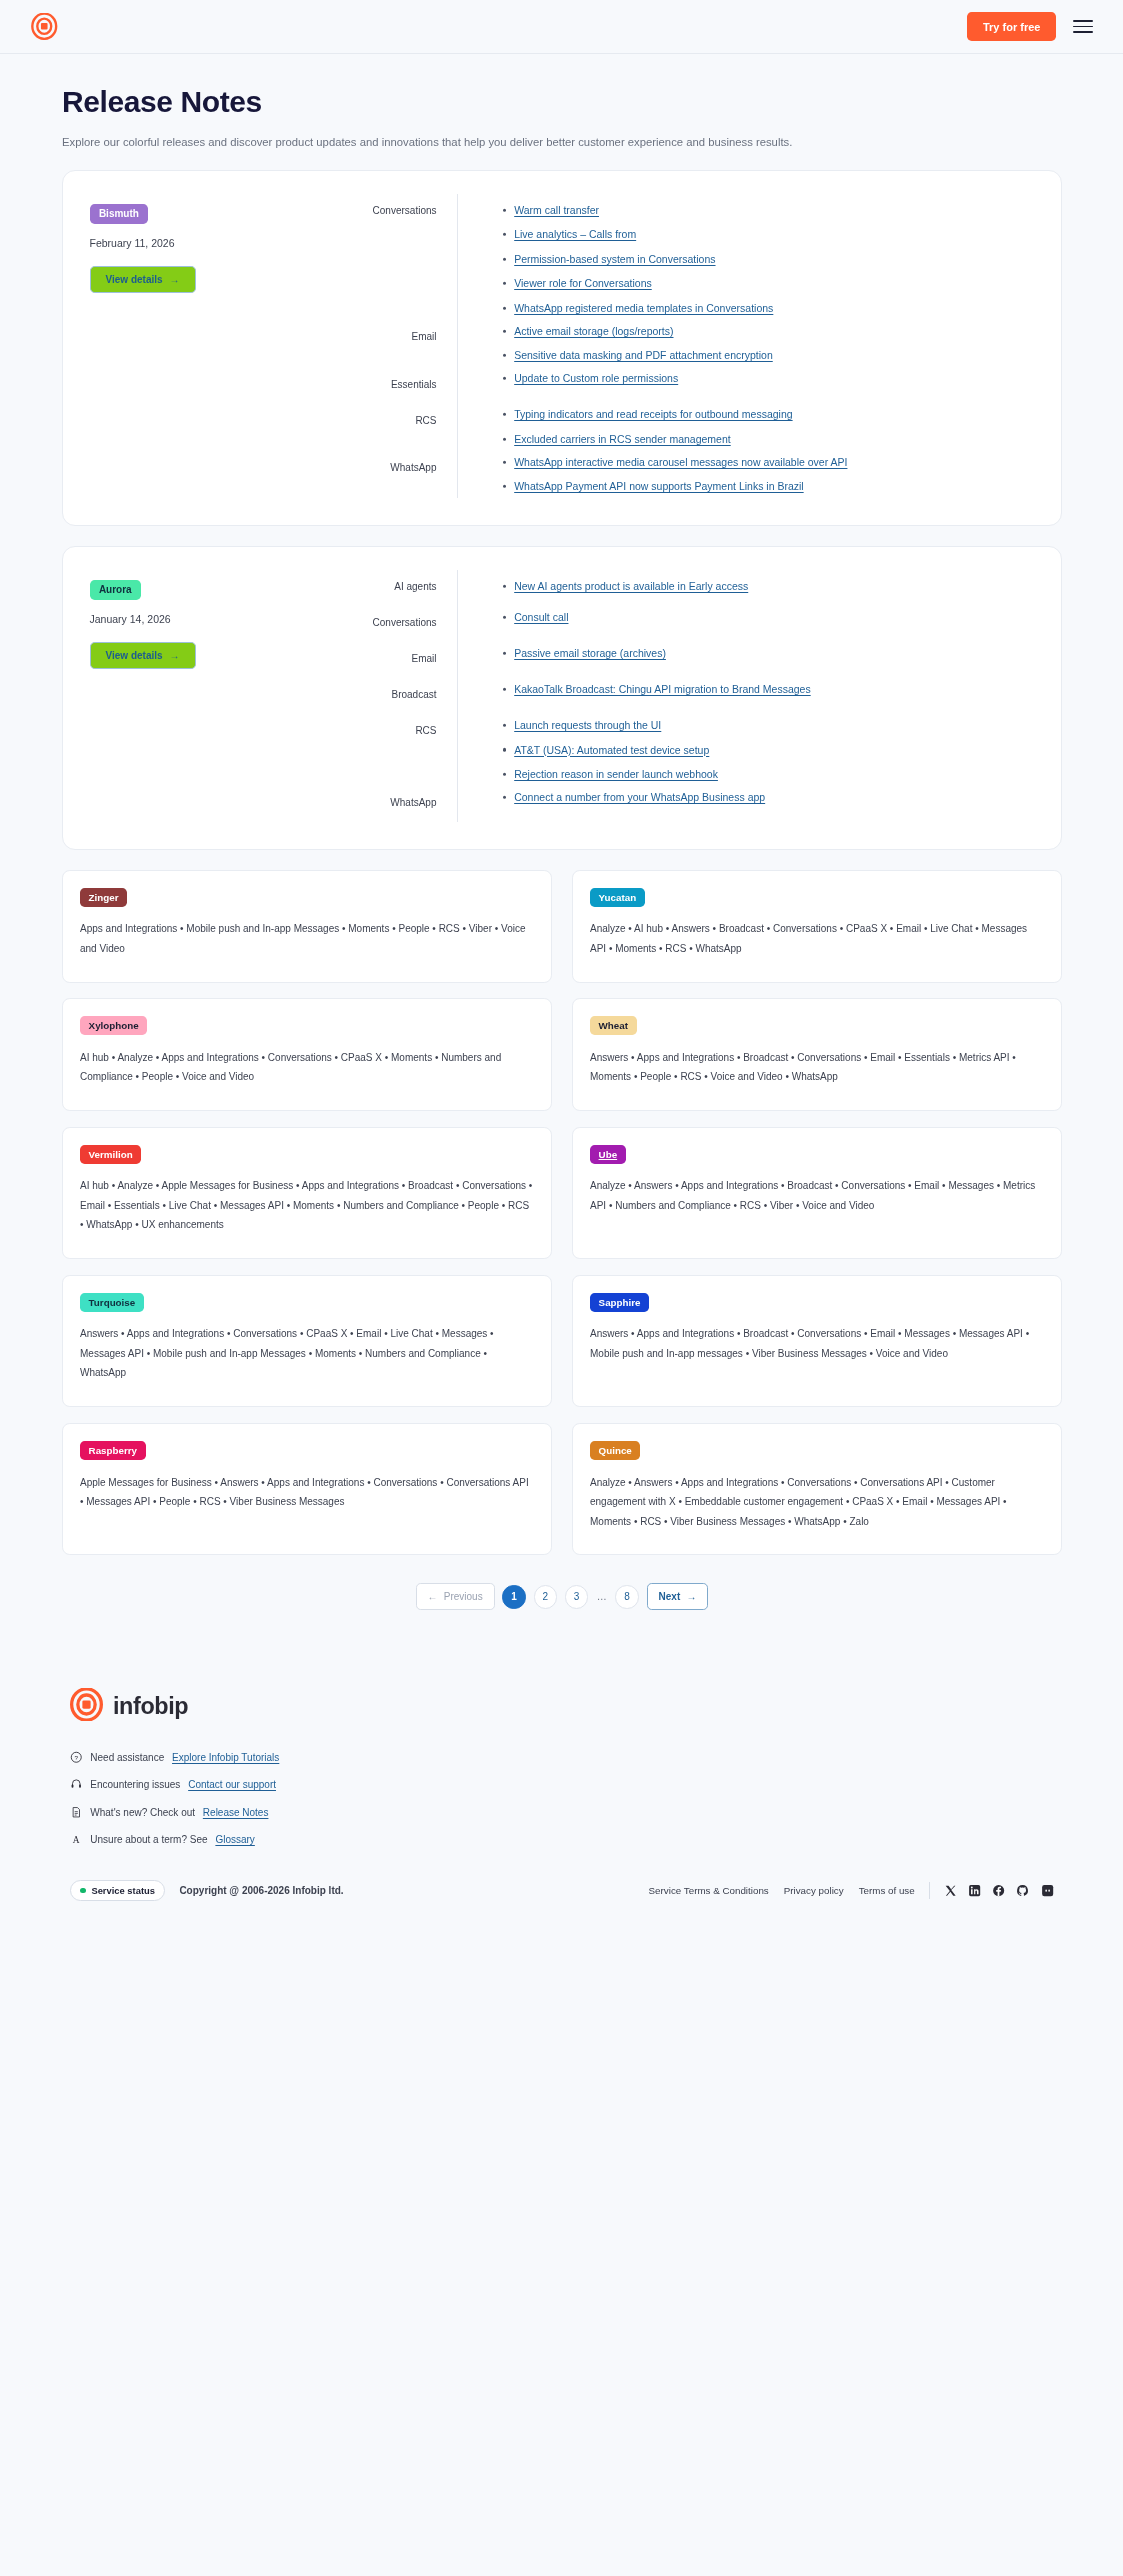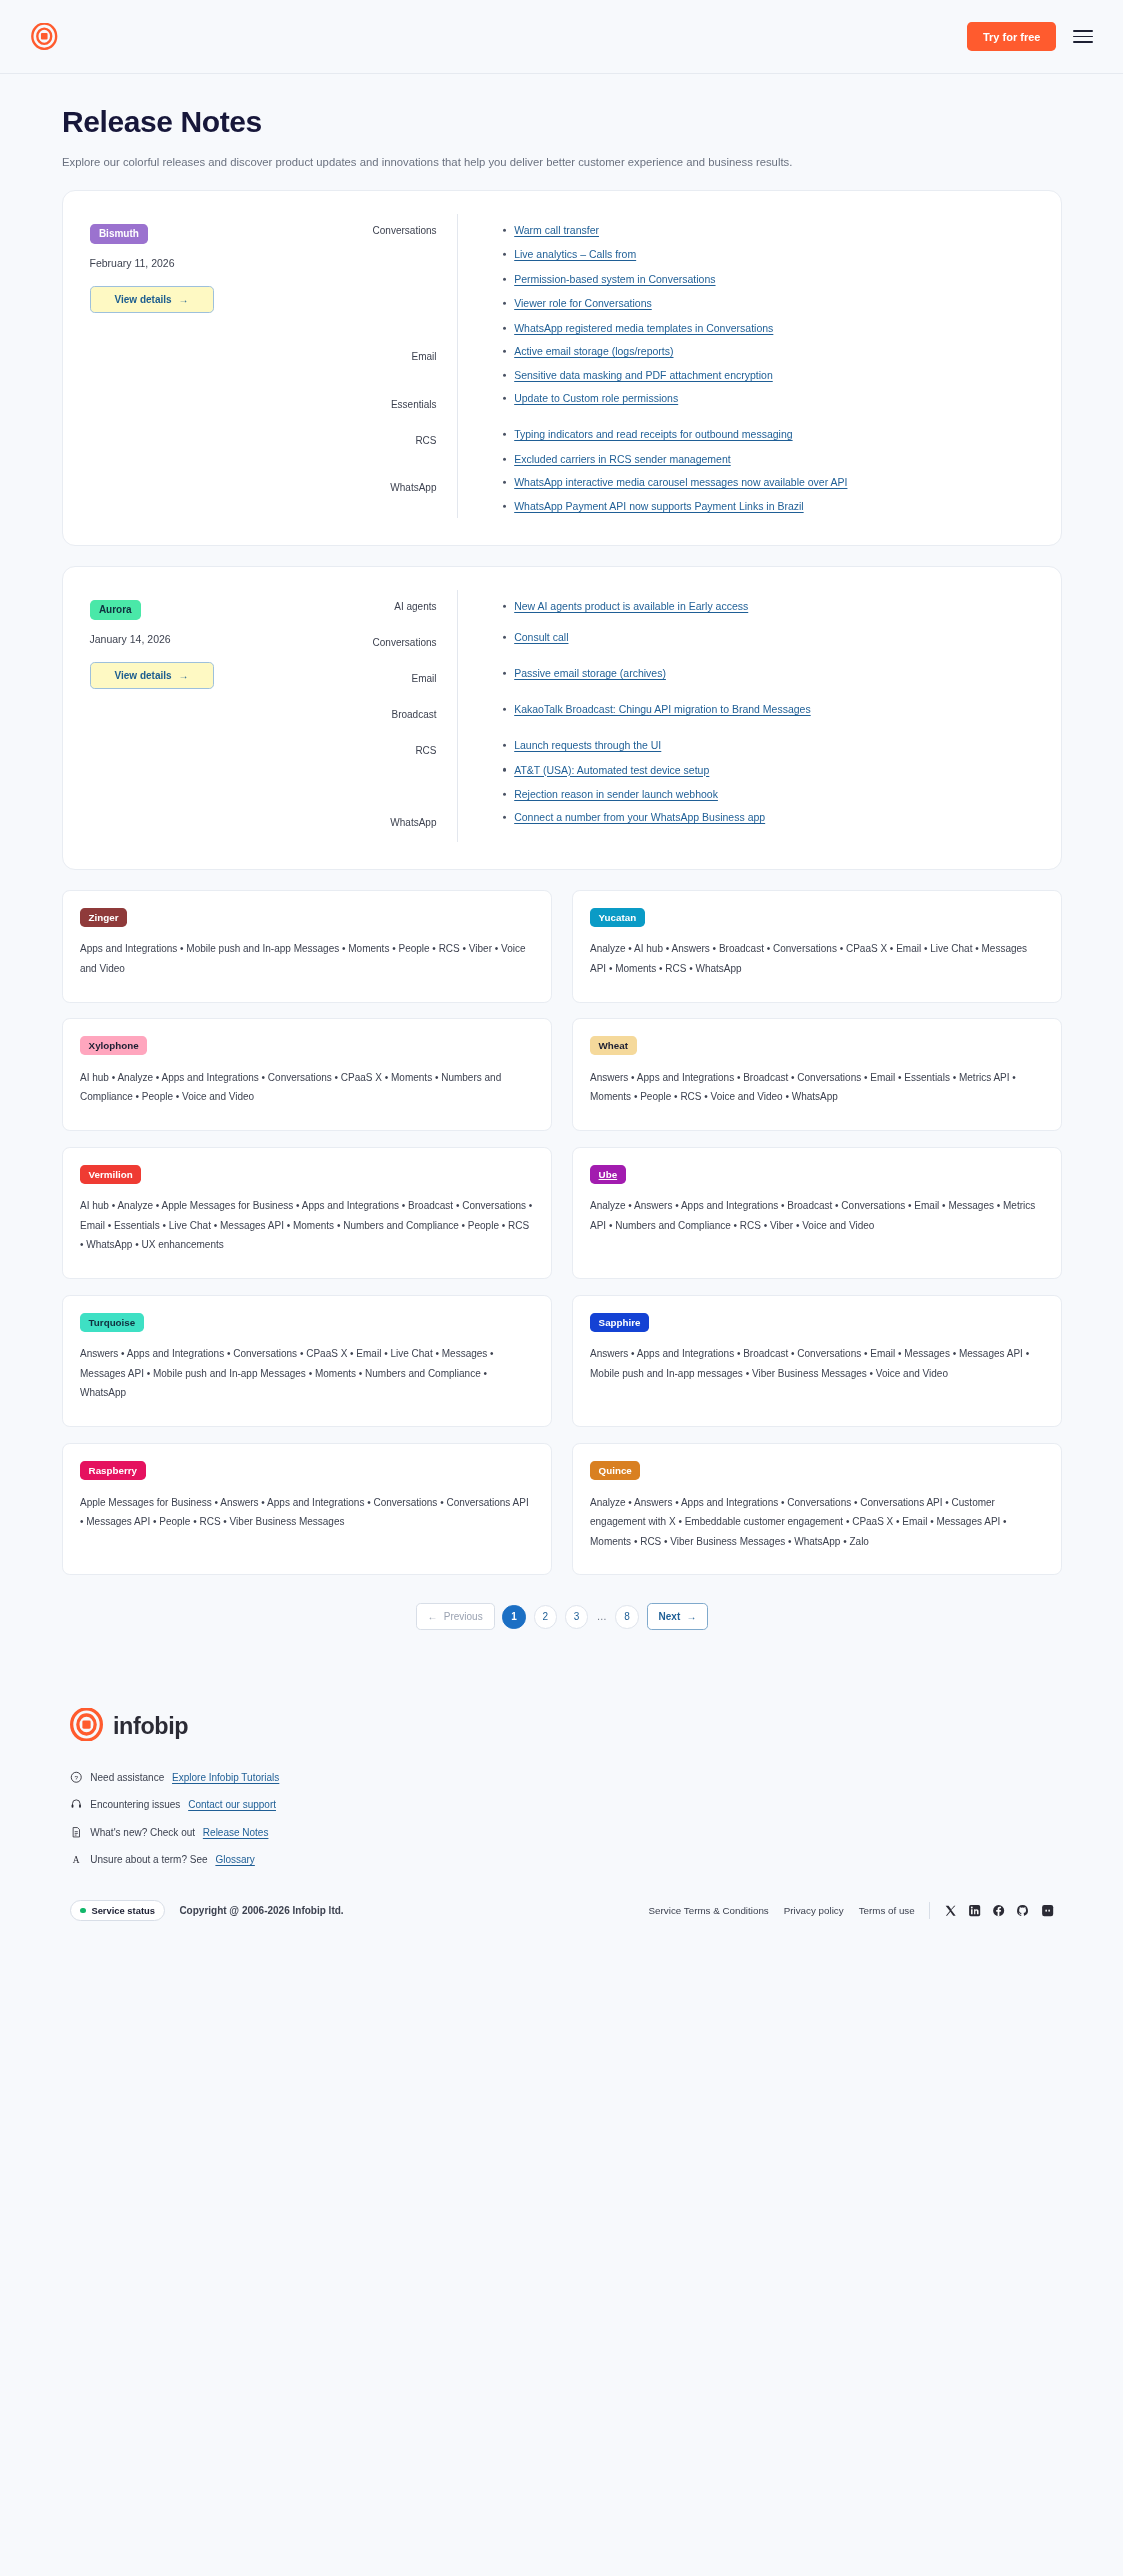--- a/index.html
+++ b/index.html
@@ -6,21 +6,21 @@
   html, body { width: 1124px; }
   body {
     font-family: "Liberation Sans", sans-serif;
     background: #f7f9fc;
     color: #1d2033;
     -webkit-font-smoothing: antialiased;
   }
 
   
   .site-header {
-    height: 74px;
+    height: 54px;
     background: #f7f9fc;
     border-bottom: 0.8px solid #e6eaf0;
     display: flex;
     align-items: center;
     padding: 0 31px;
   }
   .brand-mark { width: 26.5px; height: 26.5px; flex: 0 0 auto; }
   .header-spacer { flex: 1 1 auto; }
   .try-free-btn {
     background: #ff5b2e;
@@ -84,25 +84,25 @@
     color: #3d4250;
     margin-top: 13.3px;
   }
   .view-details {
     display: inline-flex;
     align-items: center;
     gap: 7px;
     margin-top: 17px;
     border: 0.8px solid #9dc0dc;
     border-radius: 4.7px;
-    background: #fef9c3;
+    background: #84cc16;
     color: #1c5d8f;
     font-size: 10px;
     font-weight: 700;
-    padding: 7px 24px;
+    padding: 7px 15px;
     cursor: pointer;
     font-family: "Liberation Sans", sans-serif;
   }
 
   .release-sections { flex: 1 1 auto; display: flex; flex-direction: column; }
   .release-section {
     display: flex;
     align-items: flex-start;
   }
   .section-label {

